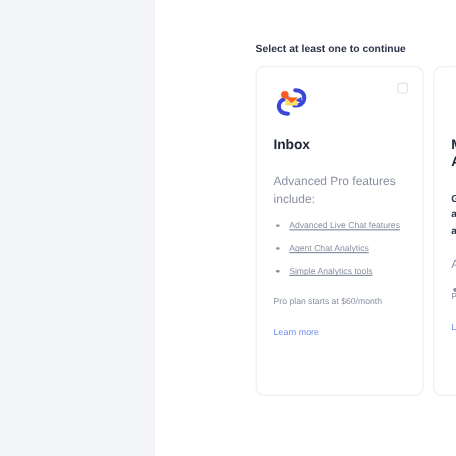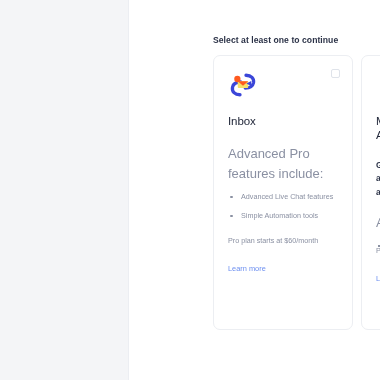--- a/index.html
+++ b/index.html
@@ -124,54 +124,55 @@
 
   .card-logo {
     width: 30px;
     height: 30px;
     margin-bottom: 14px;
   }
   .card-logo svg { display: block; width: 30px; height: 30px; }
 
   .card-title {
     font-size: 11.5px;
-    font-weight: 400;
+    font-weight: 700;
     color: #22283a;
     line-height: 1.25;
     margin: 0 0 16px 0;
     letter-spacing: -0.1px;
   }
 
   .card-desc {
     font-size: 8.4px;
     font-weight: 700;
     color: #2b3247;
     line-height: 1.62;
     margin: 0 0 13px 0;
   }
 
   .card-features-label {
-    font-size: 13px;
+    font-size: 10px;
     color: #8a90a2;
     line-height: 1.5;
     margin: 0 0 9px 0;
   }
 
   .card-features {
     list-style: none;
     margin: 0 0 14px 0;
     padding: 0;
   }
   .card-features li {
     position: relative;
     font-size: 7.2px;
     color: #8a90a2;
     line-height: 1.45;
     padding-left: 13px;
     margin-bottom: 8.5px;
+    text-decoration: underline;
   }
   .card-features li::before {
     content: "";
     position: absolute;
     left: 2px;
     top: 3.5px;
     width: 2.6px;
     height: 2.6px;
     border-radius: 50%;
     background: #8a90a2;
@@ -228,21 +229,22 @@
           </svg>
         </div>
 
         <h2 class="card-title">Inbox</h2>
 
 
         <p class="card-features-label">Advanced Pro features include:</p>
 
         <ul class="card-features">
           <li>Advanced Live Chat features</li>
-          <li>Simple Automation tools</li>
+          <li>Agent Chat Analytics</li>
+          <li>Simple Analytics tools</li>
         </ul>
 
         <p class="card-price">Pro plan starts at $60/month</p>
 
         <a href="#" class="card-link">Learn more</a>
       </div>
 
       <div class="card">
         
 

